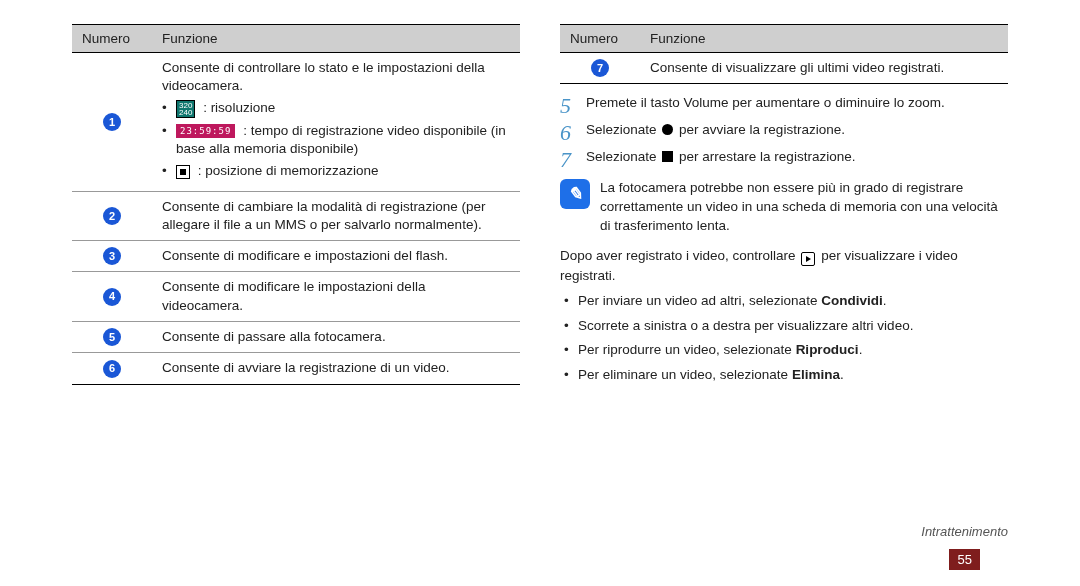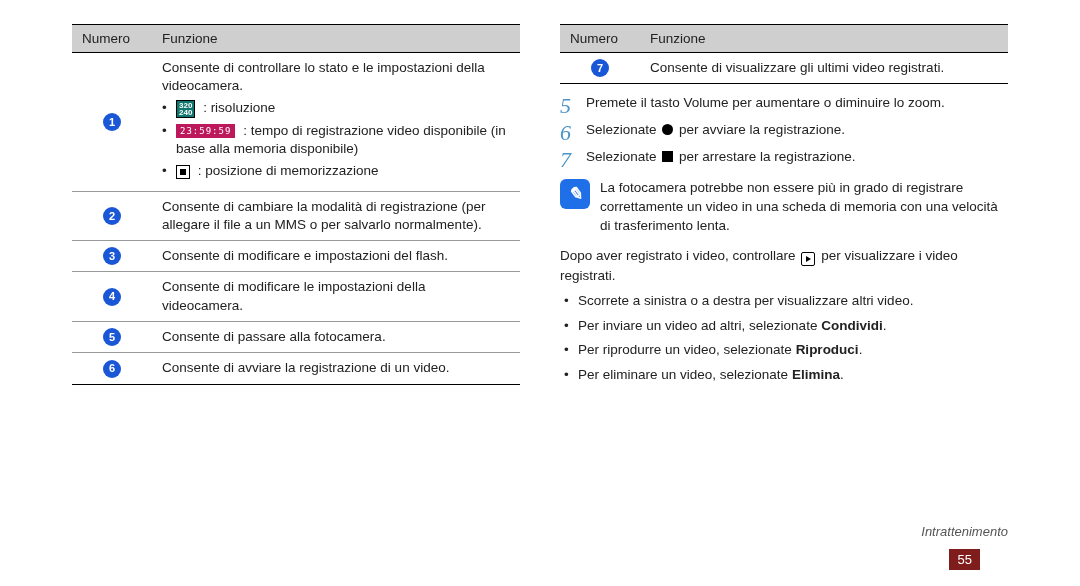--- a/index.html
+++ b/index.html
@@ -60,21 +60,21 @@
     vertical-align: middle;
     border: 1.5px solid #000;
     background: #000;
     color: #fff;
     font-size: 8px;
     line-height: 7px;
     padding: 1px 2px;
     text-align: center;
     margin-right: 4px;
   }
-  .icon-box.res { background:#0f766e; color:#fff; font-weight:bold;text-align:center; }
+  .icon-box.res { background:#0f766e; color:#fff; font-weight:normal;text-align:center; }
   .icon-timer {
     display: inline-block;
     vertical-align: middle;
     background: #be185d;
     color: #fff;
     font-family: monospace;
     font-size: 9px;
     letter-spacing: 1px;
     padding: 1px 4px;
     margin-right: 4px;
@@ -289,24 +289,24 @@
     </div>
 
     <div class="body-text">
       <span>Dopo aver registrato i video, controllare </span>
       <span class="play-icon"></span>
       <span> per visualizzare i video registrati.</span>
     </div>
 
     <ul class="bullets">
       <li>
-        <span>Scorrete a sinistra o a destra per visualizzare altri video.</span>
+        <span>Per inviare un video ad altri, selezionate </span><b>Condividi</b><span>.</span>
       </li>
       <li>
-        <span>Per inviare un video ad altri, selezionate </span><b>Condividi</b><span>.</span>
+        <span>Scorrete a sinistra o a destra per visualizzare altri video.</span>
       </li>
       <li>
         <span>Per riprodurre un video, selezionate </span><b>Riproduci</b><span>.</span>
       </li>
       <li>
         <span>Per eliminare un video, selezionate </span><b>Elimina</b><span>.</span>
       </li>
     </ul>
   </div>
 </div>

